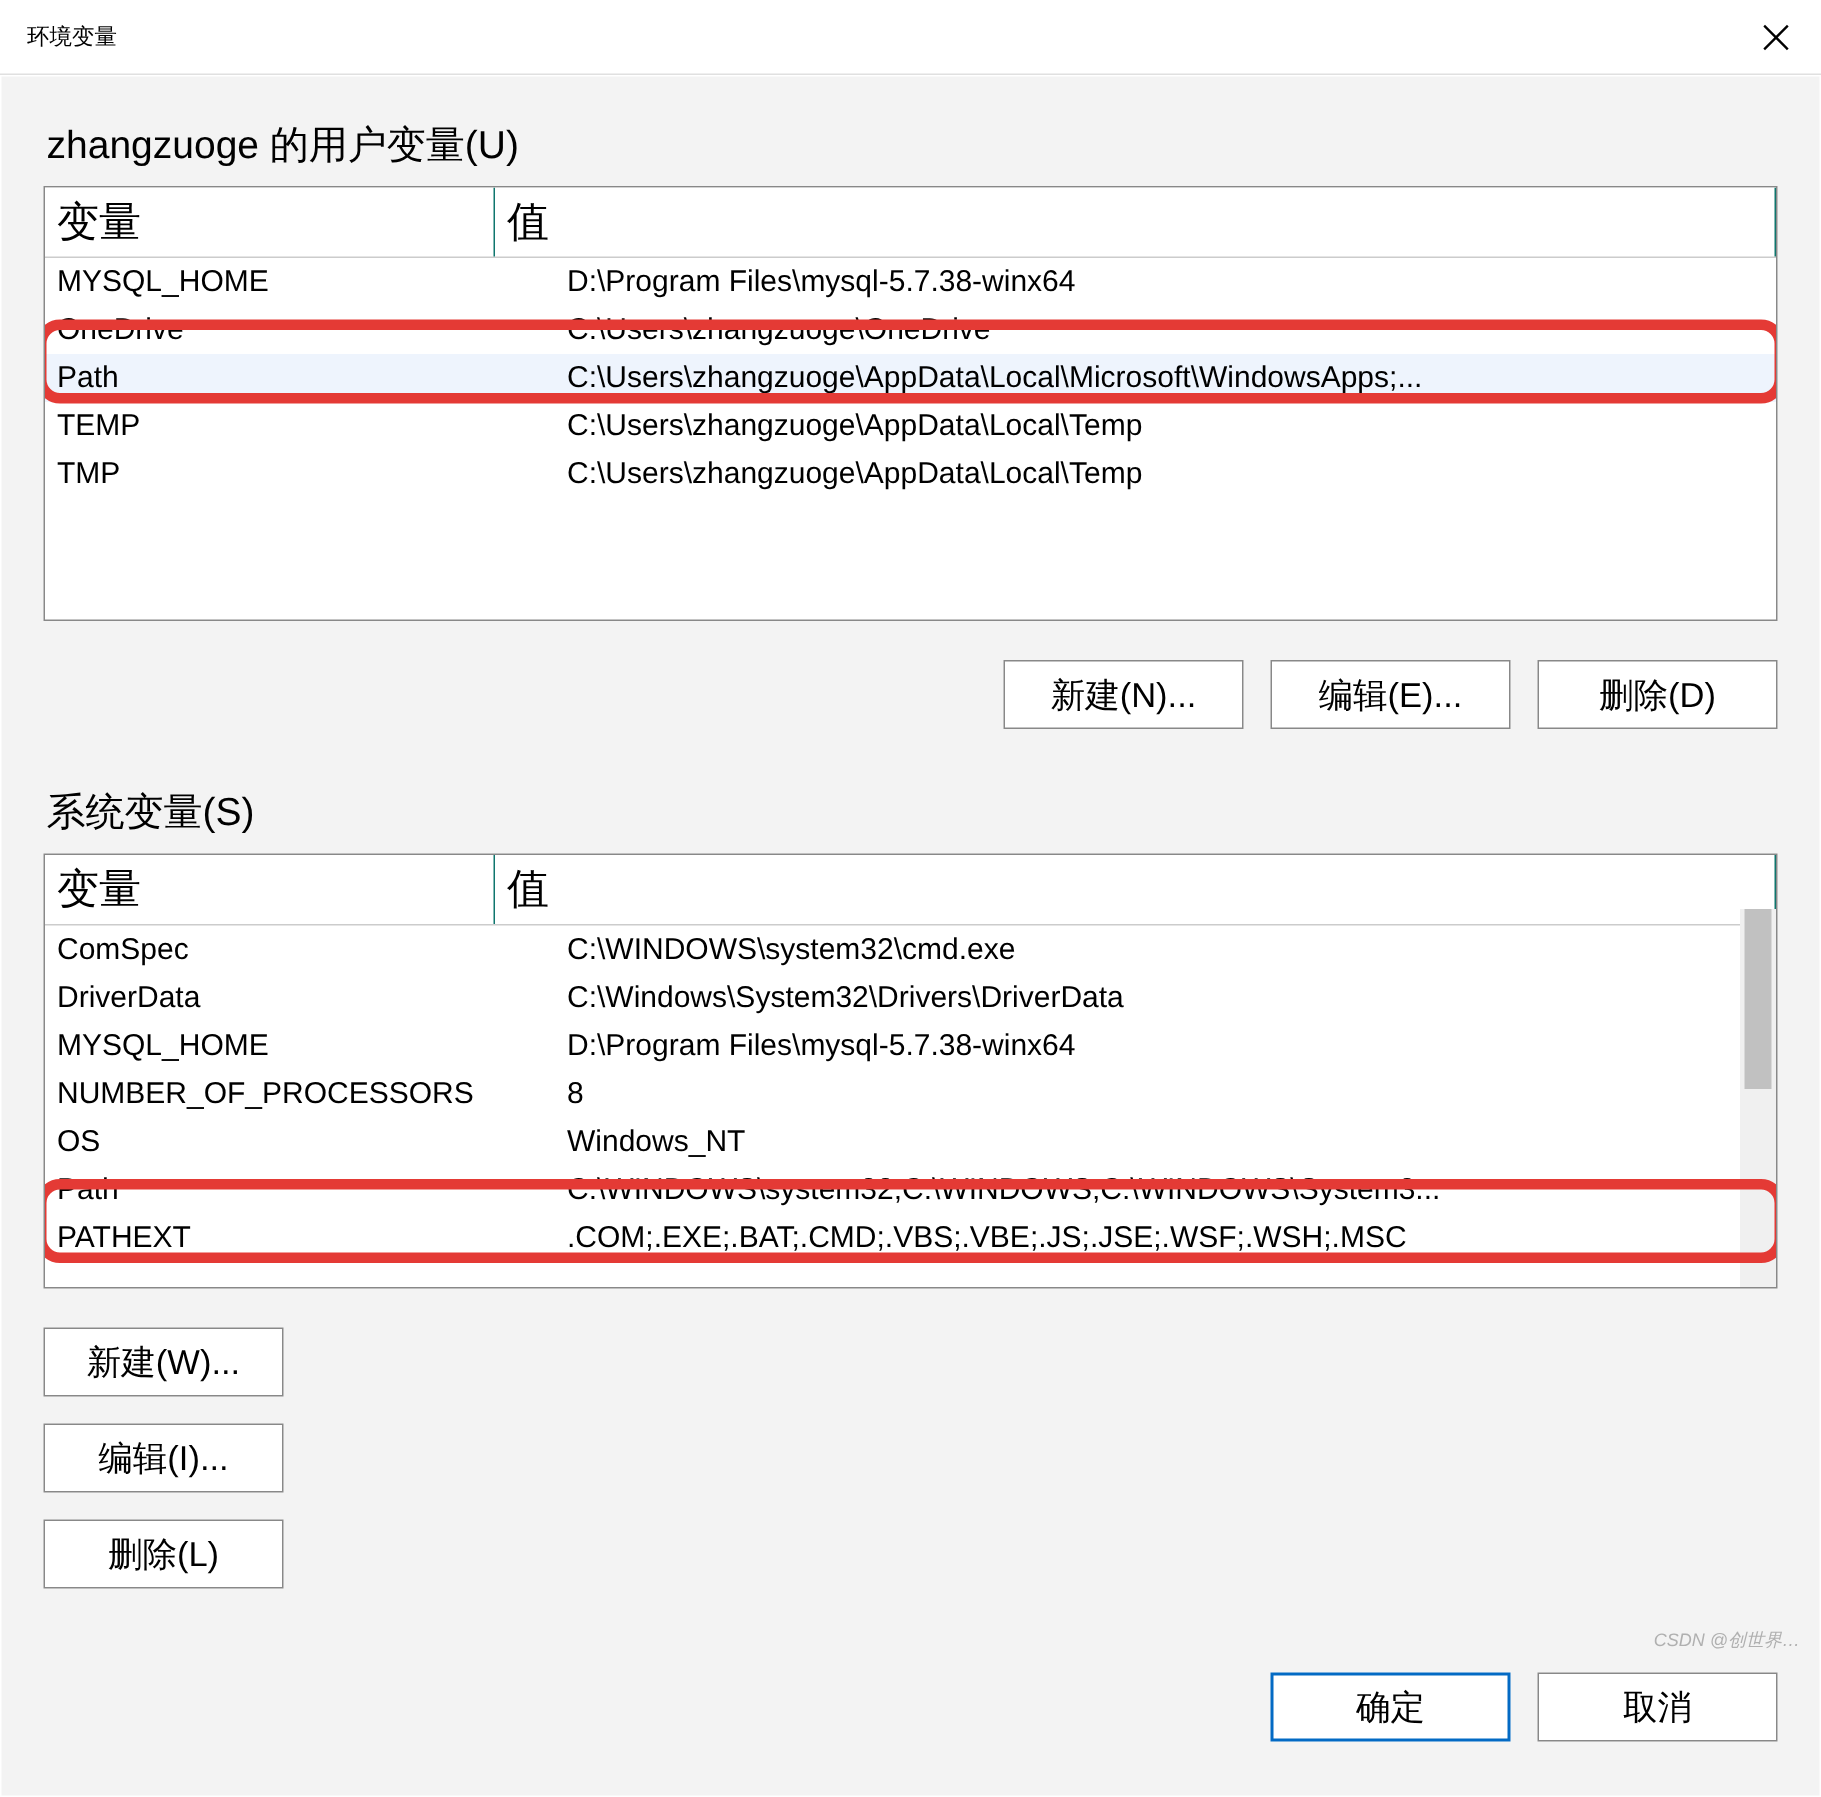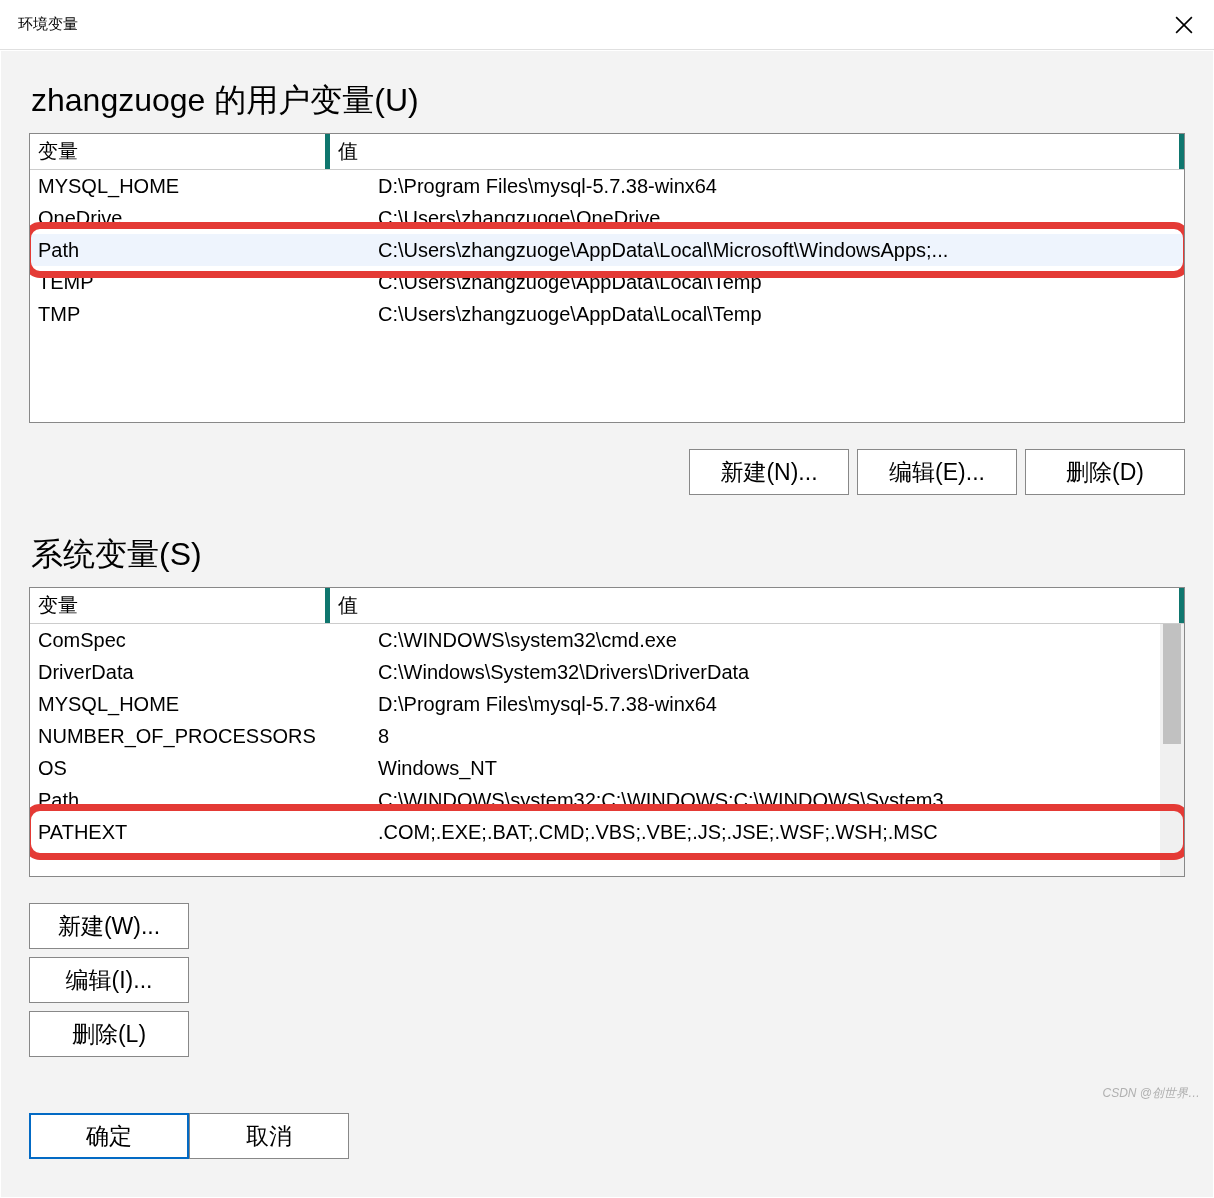--- a/index.html
+++ b/index.html
@@ -30,42 +30,42 @@
     }
     .close-btn svg { width: 18px; height: 18px; }
     .content {
       flex: 1;
       background: #f3f3f3;
       padding: 28px 28px 18px 28px;
       display: flex; flex-direction: column;
       border: 1px solid #fff;
     }
     .section-label {
-      font-size: 32px;
+      font-size: 26px;
       margin-bottom: 10px;
       margin-left: 2px;
     }
     .listbox {
       background: #fff;
       border: 1px solid #888;
       width: 100%;
       height: 290px;
       overflow: hidden;
       position: relative;
     }
     .listbox-system { height: 290px; position: relative; }
     .list-header {
       display: flex;
       border-bottom: 1px solid #ccc;
       background: #fff;
     }
     .list-header .col {
       padding: 4px 8px;
-      font-size: 20px;
-      border-right: 5px solid #0f766e;
+      font-size: 28px;
+      border-right: 1px solid #0f766e;
     }
     .col-var { width: 300px; flex-shrink: 0; }
     .col-val { flex: 1; }
     .list-body { }
     .row {
       display: flex;
       font-size: 20px;
       line-height: 32px;
       padding: 0 0;
     }
@@ -75,37 +75,39 @@
     .row.selected { background: #eef4fd; }
     .highlight-box {
       position: absolute;
       border: 7px solid #e43a35;
       border-radius: 16px;
       pointer-events: none;
     }
     .btn-row {
       display: flex;
       justify-content: flex-end;
-      gap: 8px;
+      gap: 18px;
       margin-top: 26px;
       margin-bottom: 38px;
     }
     .btn-row-last { margin-bottom: 20px; flex-direction: column; }
     .btn {
       width: 160px;
       height: 46px;
       background: #fff;
       border: 1px solid #888;
       font-size: 23px;
       display: flex; align-items: center; justify-content: center;
       cursor: pointer;
     }
     .btn.primary { border: 2.5px solid #036ac4; }
     .footer-row {
       display: flex;
+      justify-content: flex-end;
+      gap: 18px;
       padding-top: 36px;
       border-top: none;
     }
     .scrollbar {
       position: absolute;
       right: 0;
       top: 36px;
       bottom: 0;
       width: 24px;
       background: #f0f0f0;

